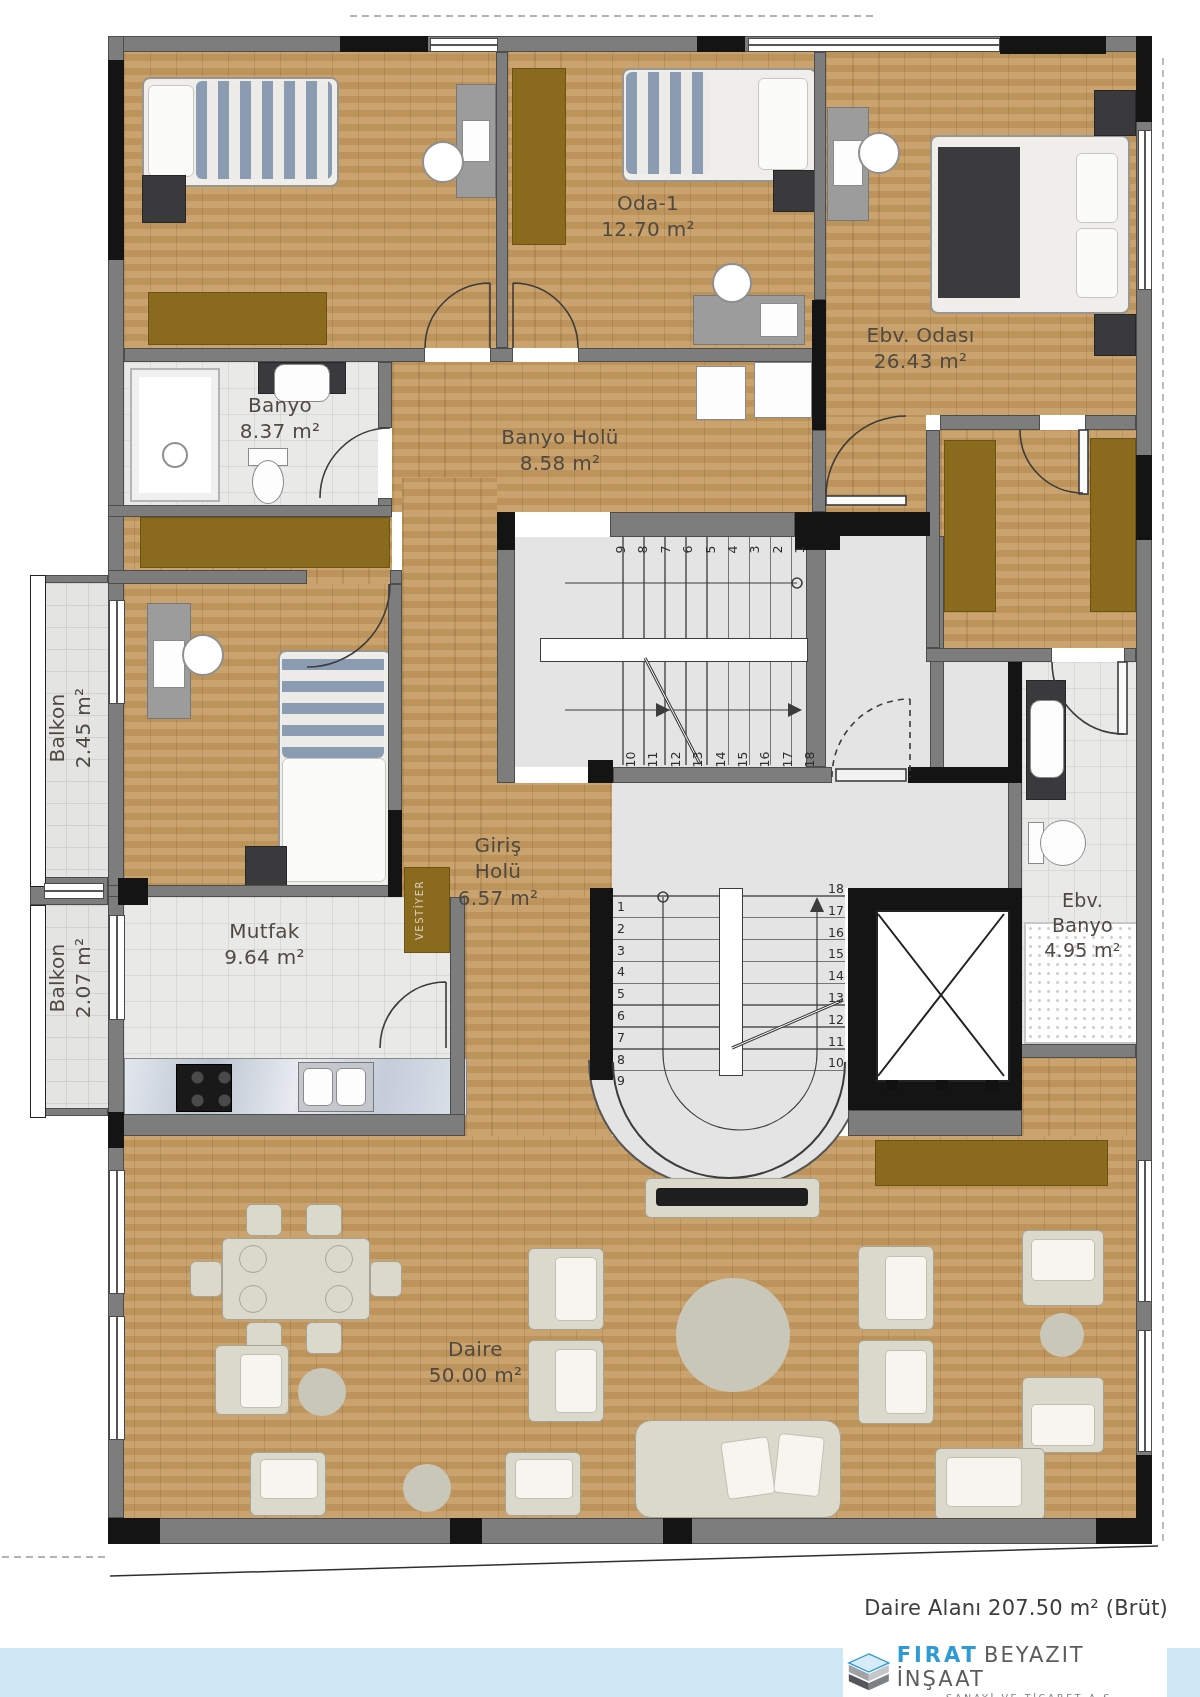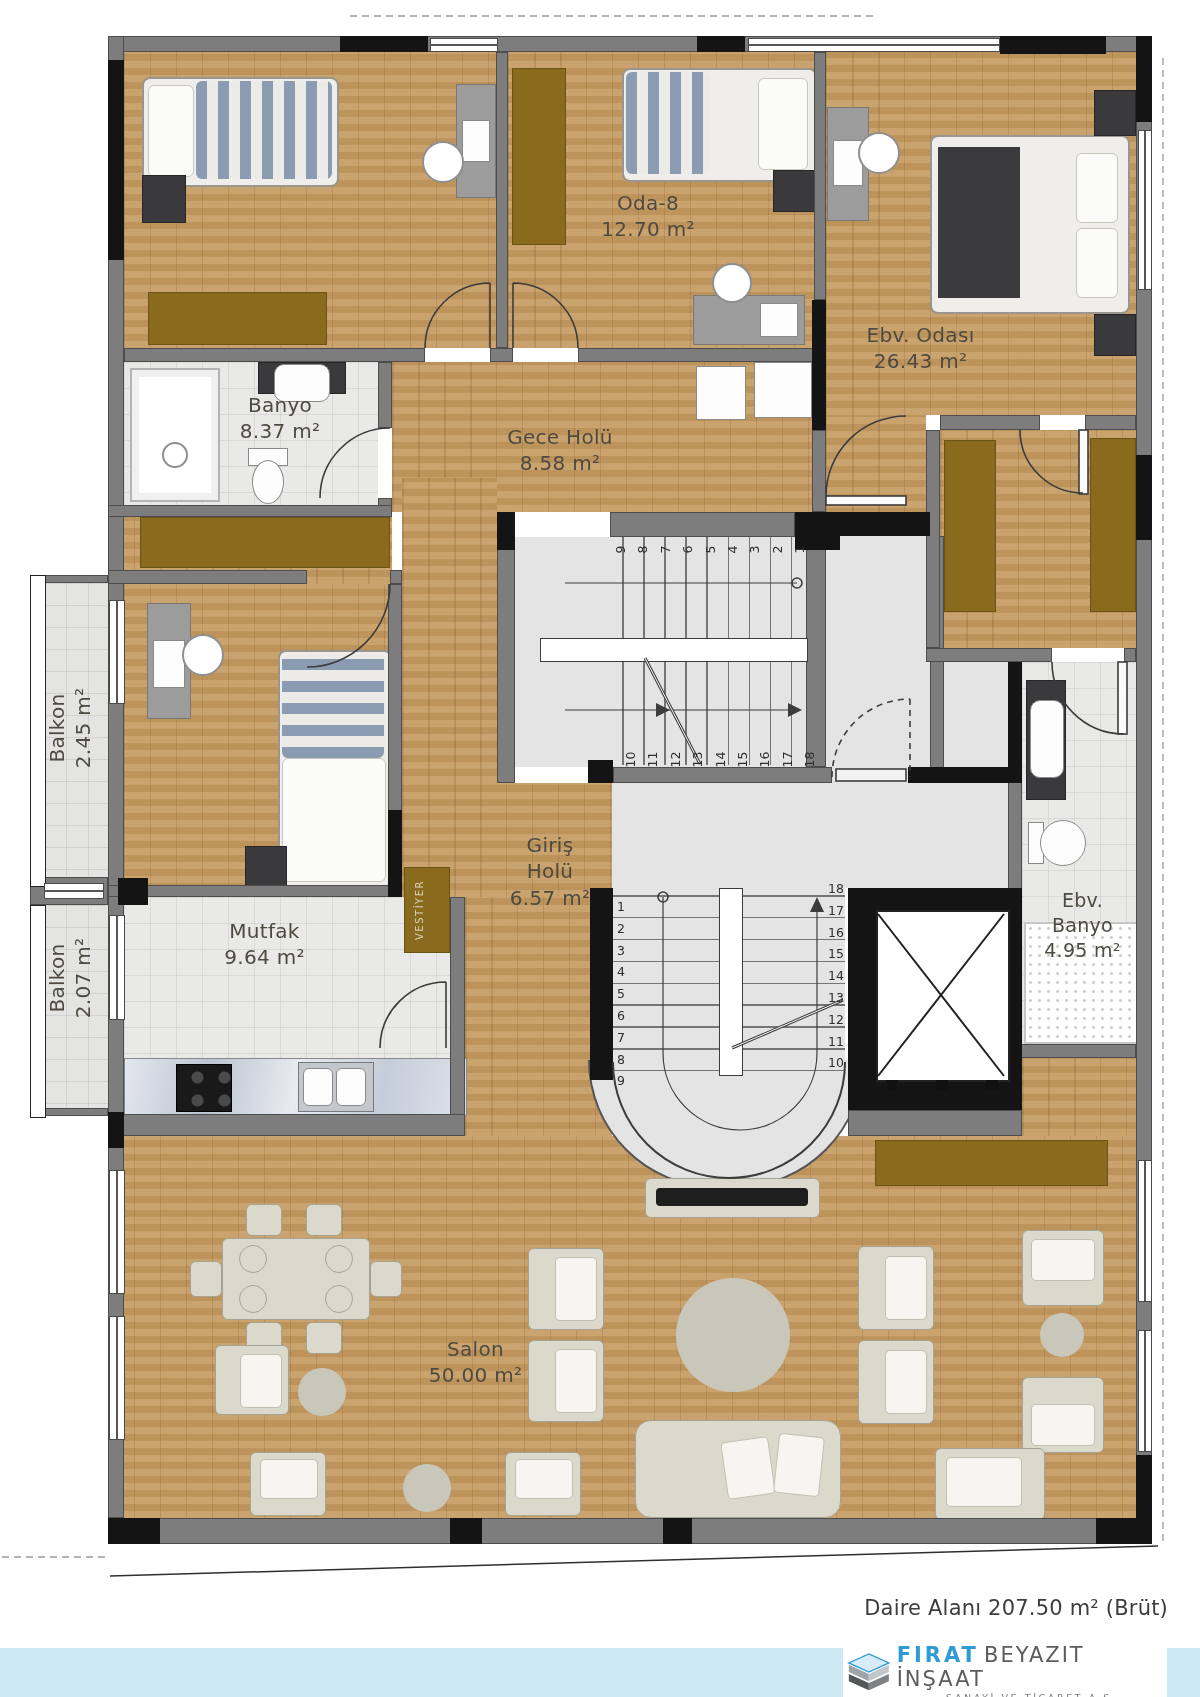--- a/index.html
+++ b/index.html
@@ -328,57 +328,57 @@
     </g>
     <g stroke="#9a9a9a" stroke-width="1.3" fill="none" stroke-dasharray="7 5">
       <path d="M350,16 H878"></path>
       <path d="M1163,58 V1546"></path>
       <path d="M2,1557 H106"></path>
     </g>
     <path d="M110,1576 L1158,1546" stroke="#2f2f2f" stroke-width="1.5" fill="none"></path>
   </svg>
 
   <div class="ab rlabel" style="left:558px;top:190px;width:180px">
-    <div>Oda-8</div>
+    <div>Oda-1</div>
     <div>12.70 m²</div>
   </div>
   <div class="ab rlabel" style="left:818px;top:322px;width:205px">
     <div>Ebv. Odası</div>
     <div>26.43 m²</div>
   </div>
   <div class="ab rlabel" style="left:190px;top:392px;width:180px">
     <div>Banyo</div>
     <div>8.37 m²</div>
   </div>
   <div class="ab rlabel" style="left:470px;top:424px;width:180px">
-    <div>Gece Holü</div>
+    <div>Banyo Holü</div>
     <div>8.58 m²</div>
   </div>
   <div class="ab rlabel vlabel" style="left:-3px;top:700px;width:150px;height:56px">
     <div>Balkon</div>
     <div>2.45 m²</div>
   </div>
   <div class="ab rlabel vlabel" style="left:-3px;top:950px;width:150px;height:56px">
     <div>Balkon</div>
     <div>2.07 m²</div>
   </div>
   <div class="ab rlabel" style="left:172px;top:918px;width:185px">
     <div>Mutfak</div>
     <div>9.64 m²</div>
   </div>
-  <div class="ab rlabel" style="left:500px;top:832px;width:100px">
+  <div class="ab rlabel" style="left:448px;top:832px;width:100px">
     <div>Giriş Holü</div>
     <div>6.57 m²</div>
   </div>
   <div class="ab rlabel" style="left:1030px;top:888px;width:105px;font-size:19px">
     <div>Ebv. Banyo</div>
     <div>4.95 m²</div>
   </div>
   <div class="ab rlabel" style="left:378px;top:1336px;width:195px">
-    <div>Salon</div>
+    <div>Daire</div>
     <div>50.00 m²</div>
   </div>
   <div class="ab vest" style="left:377px;top:897px;width:100px;height:26px">
     <span>VESTİYER</span>
   </div>
 
   <div id="stair-numbers" class="ab" style="left:0;top:0;width:1200px;height:1590px">
       <span class="snum rot" style="left: 617px; top: 542px;">9</span>
       <span class="snum rot" style="left: 639.4px; top: 542px;">8</span>
       <span class="snum rot" style="left: 661.8px; top: 542px;">7</span>

